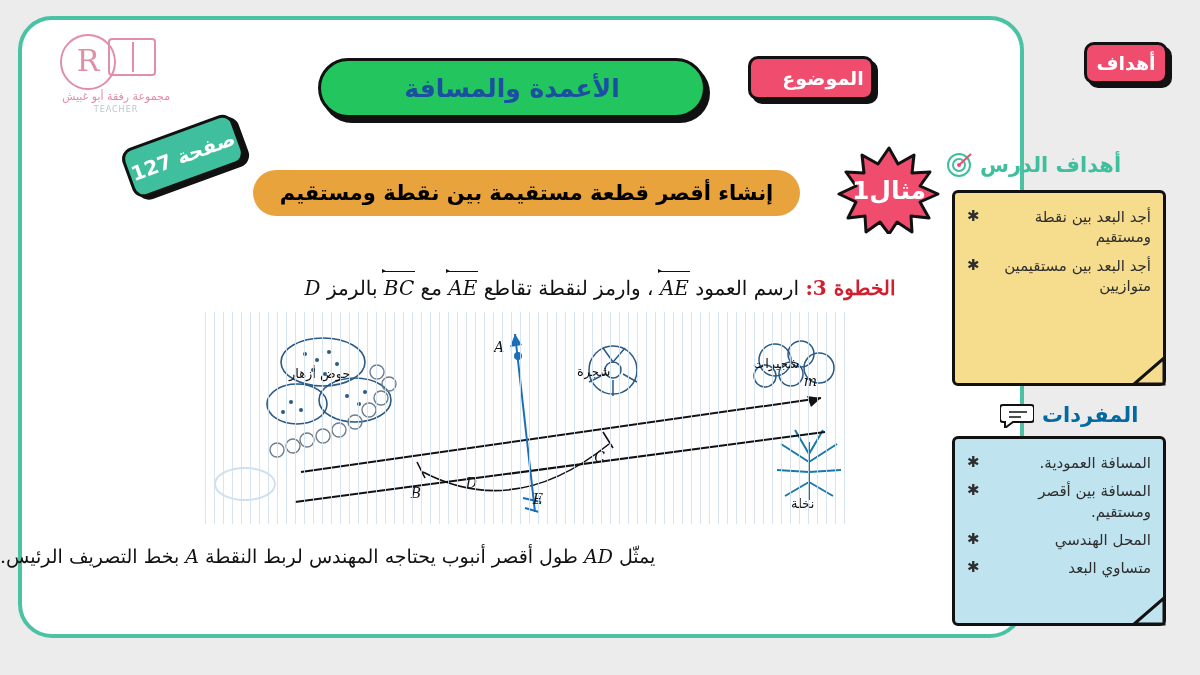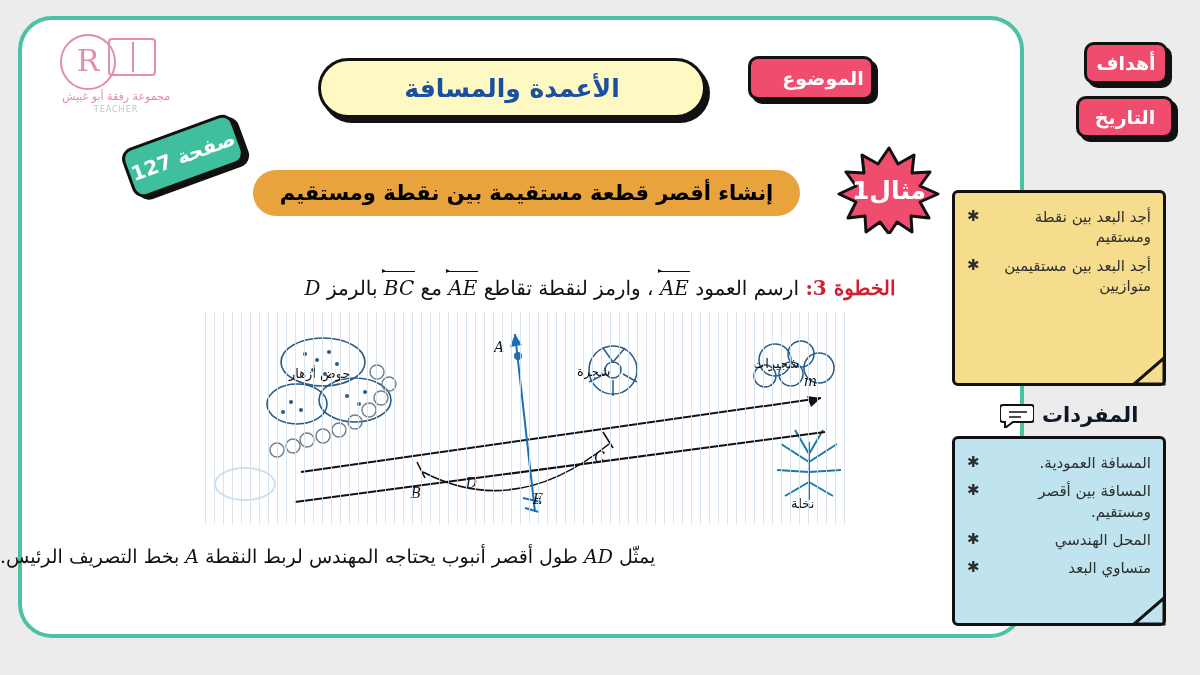--- a/index.html
+++ b/index.html
@@ -26,21 +26,21 @@
     font-family:"DejaVu Serif","Liberation Serif",serif;
   }
   .logo .bk{position:absolute;left:62px;top:6px;width:44px;height:34px;border:2px solid #e28ea8;border-radius:4px;}
   .logo .bk:before{content:"";position:absolute;left:50%;top:2px;bottom:2px;width:2px;background:#e28ea8;}
   .logo .t1{position:absolute;left:0;top:58px;width:140px;text-align:center;color:#e58aa5;font-size:11px;}
   .logo .t2{position:absolute;left:0;top:73px;width:140px;text-align:center;color:#b9c7d2;font-size:8px;letter-spacing:1px;}
 
   
   .title-pill{
     position:absolute;left:318px;top:58px;width:382px;height:54px;
-    border:3px solid #111;border-radius:30px;background:#fef9c3;
+    border:3px solid #111;border-radius:30px;background:#22c55e;
     display:flex;align-items:center;justify-content:center;
     box-shadow:4px 5px 0 #111;
   }
   .title-pill span{font-size:25px;color:#1b4fa0;font-weight:bold;}
 
   
   .tag{
     position:absolute;border:3px solid #111;border-radius:10px;background:#ef4c6e;
     color:#fff;font-size:19px;font-weight:bold;display:flex;align-items:center;justify-content:center;
     box-shadow:4px 4px 0 #111;
@@ -103,21 +103,21 @@
   
   .caption{
     position:absolute;left:0;right:0;top:545px;text-align:left;
     font-family:"DejaVu Serif","Liberation Serif",serif;font-size:19px;color:#111;direction:rtl;
   }
 
   
   .obj-head{position:absolute;left:946px;top:152px;display:flex;align-items:center;gap:8px;flex-direction:row-reverse;}
   .obj-head .txt{color:#3fbf9d;font-size:21px;font-weight:bold;}
   .voc-head{position:absolute;left:1000px;top:402px;display:flex;align-items:center;gap:8px;flex-direction:row-reverse;}
-  .voc-head .txt{color:#0f172a;font-size:21px;font-weight:bold;}
+  .voc-head .txt{color:#0369a1;font-size:21px;font-weight:bold;}
 
   .note{
     position:absolute;border:3px solid #111;box-sizing:border-box;
   }
   .note-yellow{left:952px;top:190px;width:214px;height:196px;background:#f6dd8e;border-radius:6px;}
   .note-blue{left:952px;top:436px;width:214px;height:190px;background:#bfe4ef;border-radius:6px;}
   .note ul{list-style:none;margin:0;padding:14px 12px 0 12px;}
   .note li{
     display:flex;flex-direction:row-reverse;align-items:flex-start;gap:6px;
     color:#2e2e2e;font-size:15px;line-height:1.35;margin-bottom:8px;text-align:right;
@@ -141,21 +141,20 @@
     <div class="t1">مجموعة رفقة أبو غبيش</div>
     <div class="t2">TEACHER</div>
   </div>
 
   <div class="title-pill">
     <span>الأعمدة والمسافة</span>
   </div>
 
   <div class="tag tag-mawdoo">الموضوع</div>
   <div class="tag tag-yawm">أهداف</div>
-  <div class="tag tag-tarikh">التاريخ</div>
 
   <div class="page-chip">صفحة 127</div>
 
   <div class="orange-banner">
     <span>إنشاء أقصر قطعة مستقيمة بين نقطة ومستقيم</span>
   </div>
 
   <div class="burst">
     <svg viewBox="0 0 118 88">
       <polygon points="59,2 68,18 84,9 82,27 100,26 90,40 108,48 90,56 99,72 81,70 82,86 67,76 59,88 50,76 36,86 35,70 18,72 26,56 9,48 26,40 16,26 34,27 32,9 48,18" fill="#ef4c6e" stroke="#111" stroke-width="3" stroke-linejoin="round"></polygon>
@@ -274,20 +273,29 @@
   </div>
 
   <div class="caption">
     <span>يمثّل</span>
     <span class="mathit">AD</span>
     <span>طول أقصر أنبوب يحتاجه المهندس لربط النقطة</span>
     <span class="mathit">A</span>
     <span>بخط التصريف الرئيس.</span>
   </div>
 
+  <div class="obj-head">
+    <svg width="26" height="26" viewBox="0 0 26 26">
+      <circle cx="13" cy="13" r="11" fill="none" stroke="#3fbf9d" stroke-width="2"></circle>
+      <circle cx="13" cy="13" r="6" fill="none" stroke="#3fbf9d" stroke-width="2"></circle>
+      <circle cx="13" cy="13" r="2" fill="#ef4c6e"></circle>
+      <path d="M13 13 L25 2" stroke="#ef4c6e" stroke-width="2"></path>
+    </svg>
+    <span class="txt">أهداف الدرس</span>
+  </div>
 
   <div class="note note-yellow">
     <ul>
       <li>
         <span class="star">✱</span>
         <span class="txt">أجد البعد بين نقطة ومستقيم</span>
       </li>
       <li>
         <span class="star">✱</span>
         <span class="txt">أجد البعد بين مستقيمين متوازيين</span>

